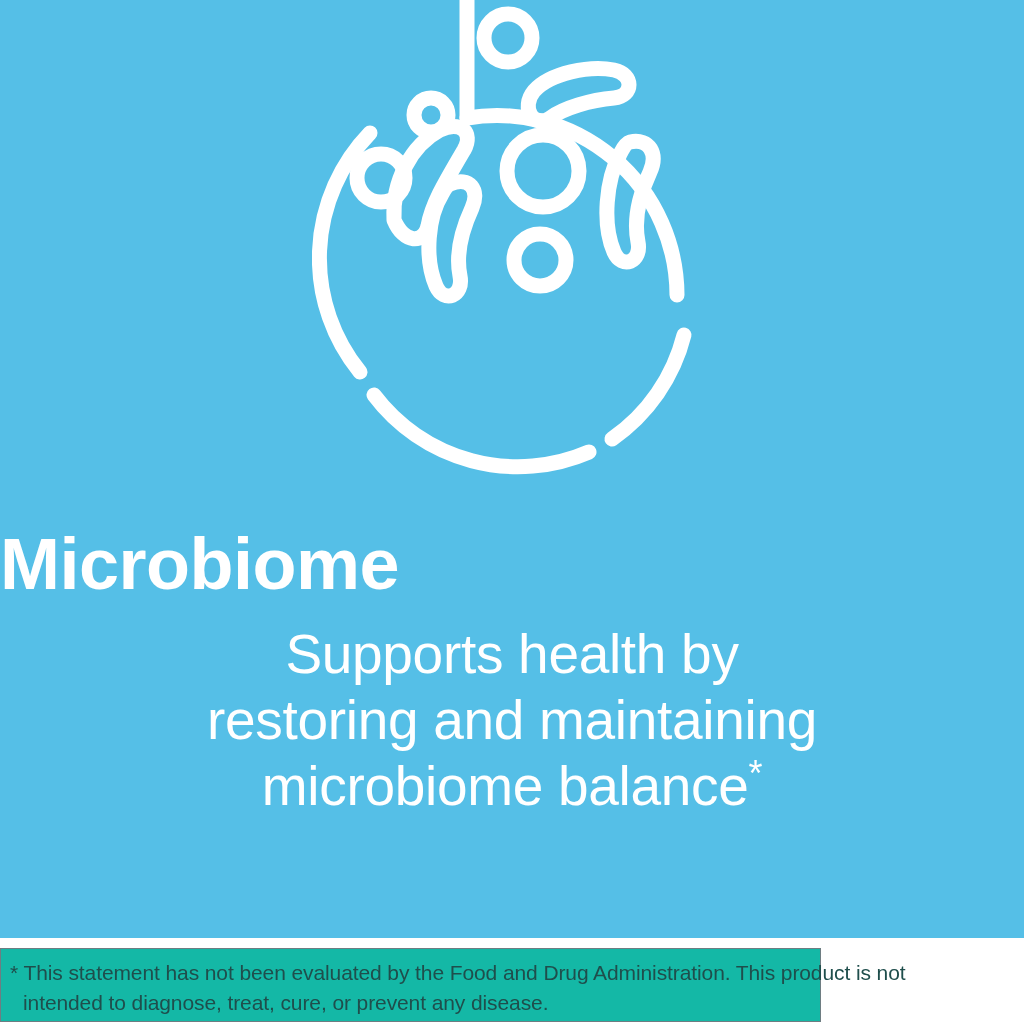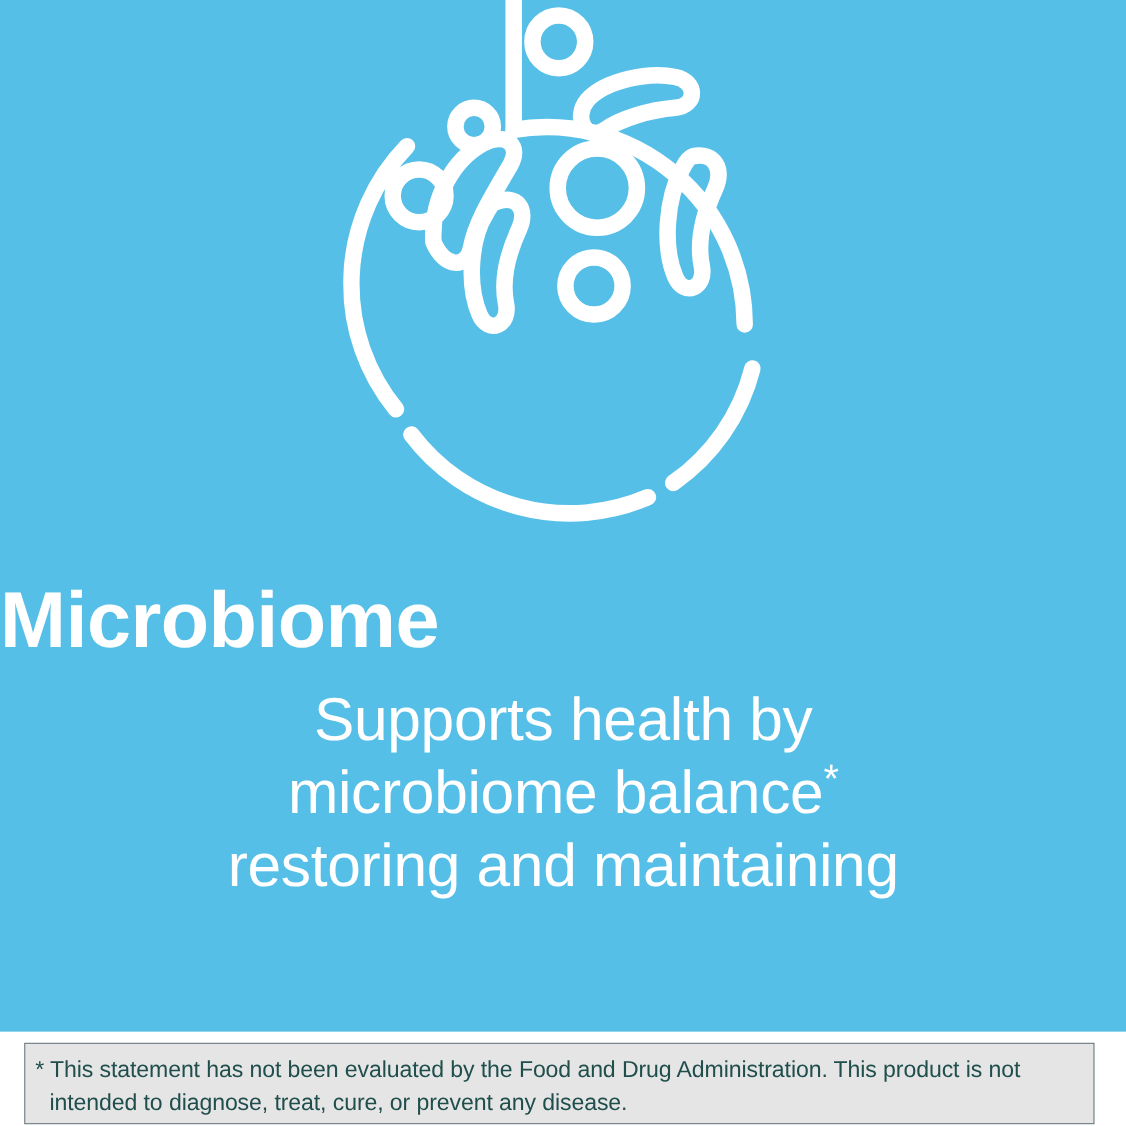--- a/index.html
+++ b/index.html
@@ -84,27 +84,27 @@
   .disclaimer-zone {
     position: absolute;
     left: 0;
     top: 938px;
     width: 1024px;
     height: 86px;
     background: #ffffff;
   }
   .disclaimer-box {
     position: absolute;
-    left: 22px;
+    left: 0;
     top: 10px;
-    width: 973px;
+    width: 821px;
     height: 74px;
     border: 1px solid #6e7d82;
     box-sizing: border-box;
-    background: #e5e5e5;
+    background: #14b8a6;
   }
   .disclaimer-text {
     position: absolute;
     left: 9px;
     top: 9px;
     right: 10px;
     color: #1f4e4c;
     font-size: 21px;
     line-height: 30px;
     letter-spacing: -0.1px;
@@ -173,22 +173,22 @@
 
         <circle cx="228" cy="270" r="26"></circle>
 
       </svg>
     </div>
 
     <div class="headline">Microbiome</div>
 
     <div class="subhead">
       <span class="line">Supports health by</span>
+      <span class="line">restoring and maintaining</span>
       <span class="line"><span>microbiome balance</span><span class="asterisk">*</span></span>
-      <span class="line">restoring and maintaining</span>
     </div>
 
   </div>
 
   <div class="disclaimer-zone">
     <div class="disclaimer-box">
       <div class="disclaimer-text">
         <span class="dline">* This statement has not been evaluated by the Food and Drug Administration. This product is not</span>
         <span class="dline second">intended to diagnose, treat, cure, or prevent any disease.</span>
       </div>

